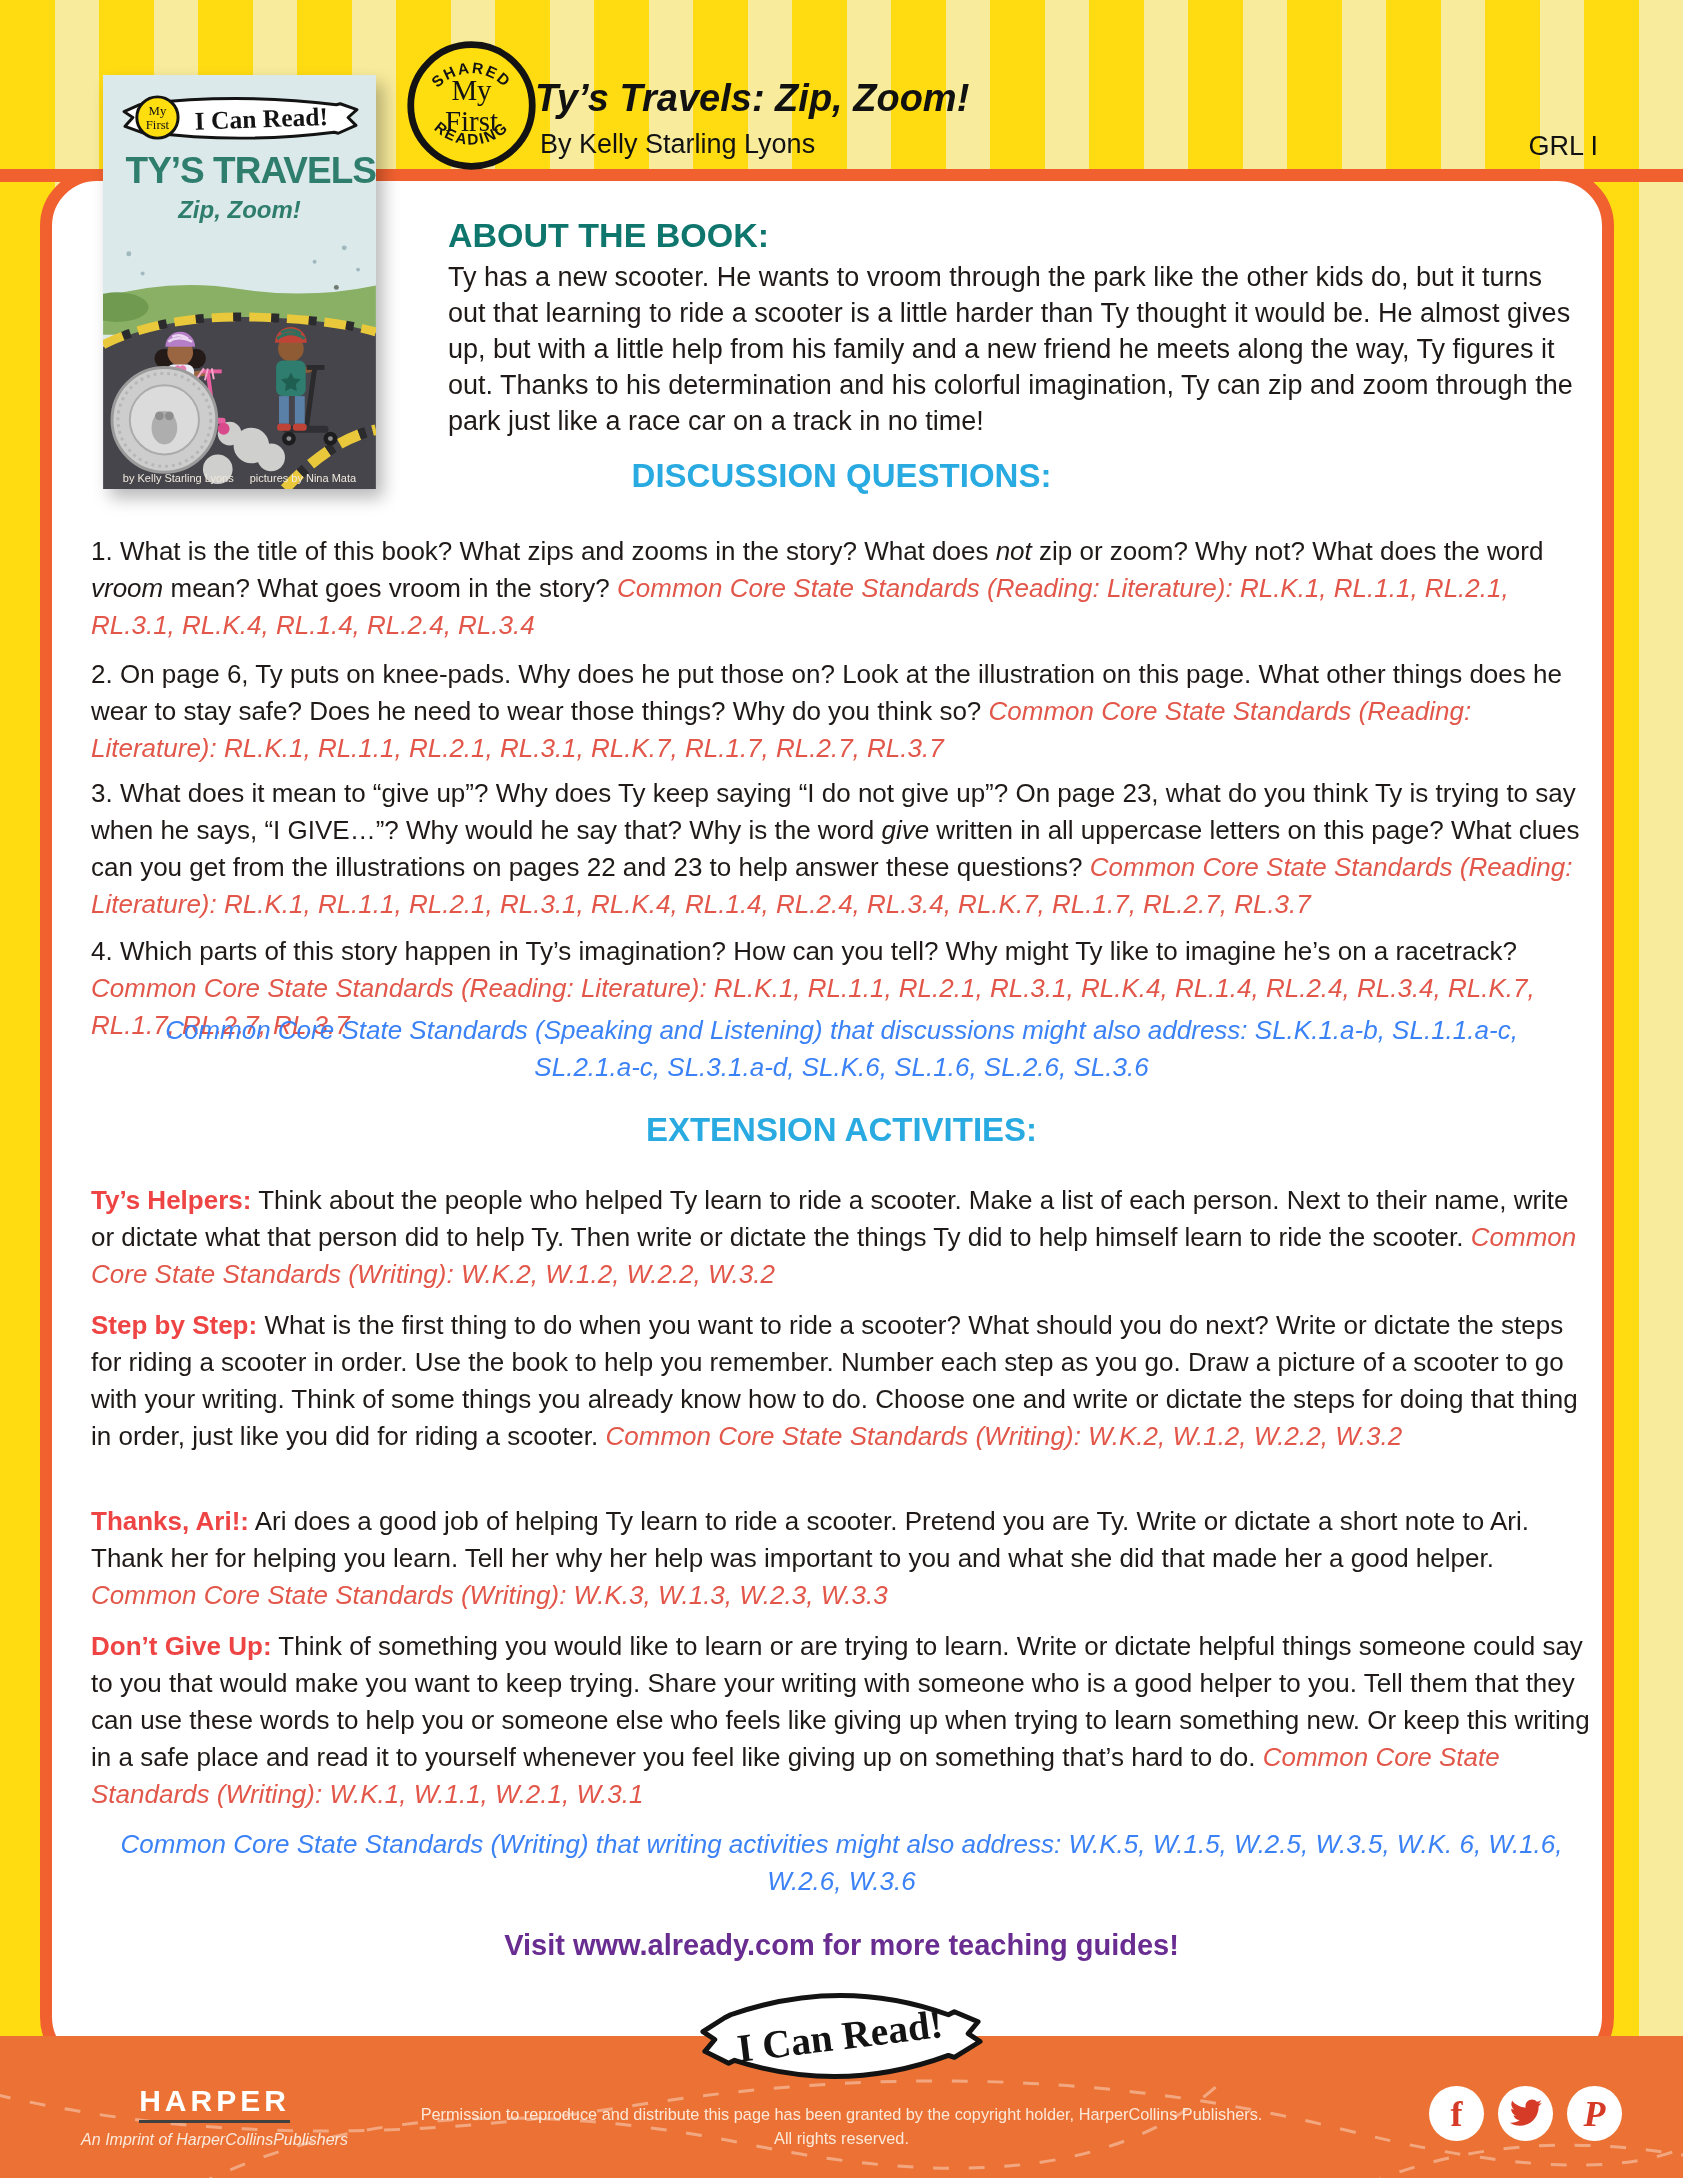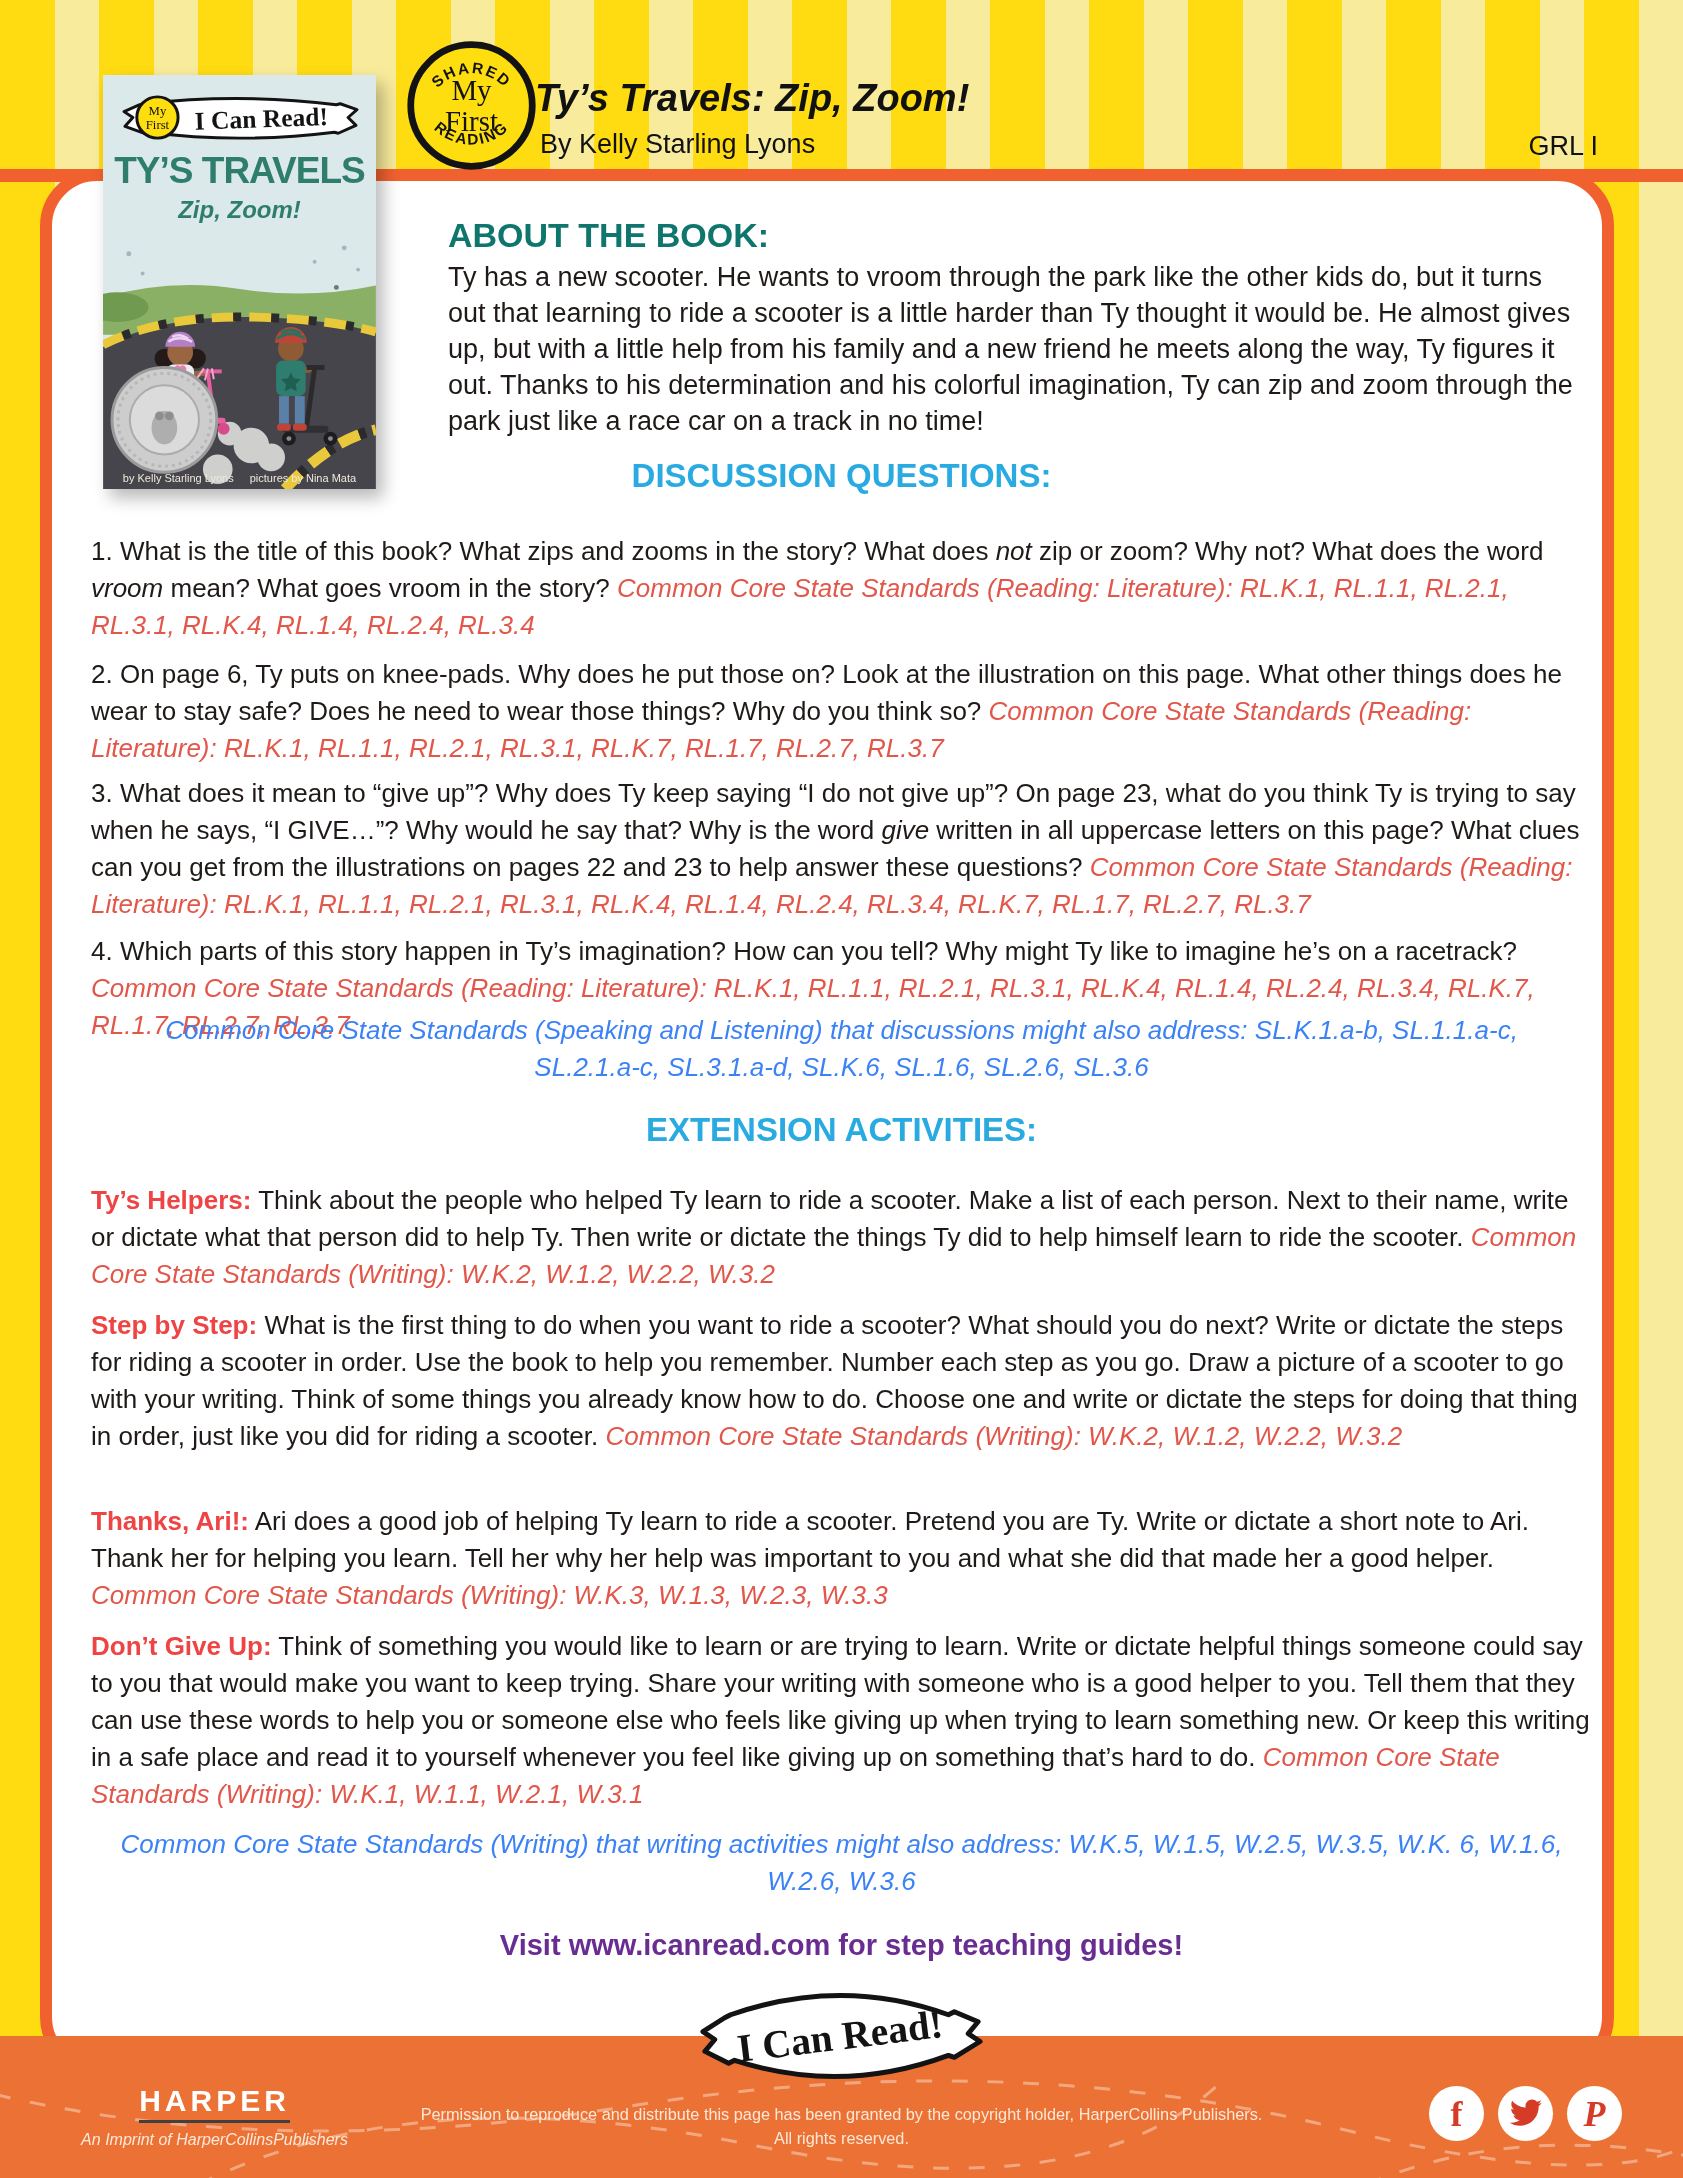--- a/index.html
+++ b/index.html
@@ -20,21 +20,21 @@
   .hdr-title{left:535px;top:77px;font-size:38px;font-weight:bold;font-style:italic;color:#111;}
   .hdr-author{left:540px;top:129px;font-size:27px;color:#111;}
   .grl{right:85px;top:131px;font-size:27px;color:#111;}
 
   
   .badge{left:404px;top:38px;width:135px;height:135px;}
 
   
   .cover{left:103px;top:75px;width:273px;height:414px;background:#DCE9EB;
          box-shadow:7px 9px 16px rgba(0,0,0,.28);overflow:hidden;}
-  .cover-title{top:75px;left:0;width:100%;text-align:center;color:#2F7E6D;
+  .cover-title{top:75px;left:0;width:100%;text-align:right;color:#2F7E6D;
                font-size:37px;font-weight:800;letter-spacing:-1px;}
   .cover-sub{top:121px;left:0;width:100%;text-align:center;color:#2F7E6D;
              font-size:24px;font-weight:bold;font-style:italic;}
   .cover-credits{position:absolute;bottom:5px;left:0;width:100%;display:flex;
                  justify-content:center;gap:16px;color:#EFE8DC;font-size:11px;}
 
   
   .about-h{left:448px;top:216px;font-size:34px;font-weight:bold;color:#0f766e;}
   .about-b{left:448px;top:259px;width:1139px;font-size:27px;line-height:36px;}
   .sec-h{left:91px;top:0;width:1501px;text-align:center;font-size:33px;font-weight:bold;color:#29ABE2;}
@@ -204,21 +204,21 @@
 <p class="abs act" style="top:1156px"><b class="lab">Ty’s Helpers:</b> <span>Think about the people who helped Ty learn to ride a scooter. Make a list of each person. Next to their name, write or dictate what that person did to help Ty. Then write or dictate the things Ty did to help himself learn to ride the scooter. </span><span class="std">Common Core State Standards (Writing): W.K.2, W.1.2, W.2.2, W.3.2</span></p>
 
 <p class="abs act" style="top:1281px"><b class="lab">Step by Step:</b> <span>What is the first thing to do when you want to ride a scooter? What should you do next? Write or dictate the steps for riding a scooter in order. Use the book to help you remember. Number each step as you go. Draw a picture of a scooter to go with your writing. Think of some things you already know how to do. Choose one and write or dictate the steps for doing that thing in order, just like you did for riding a scooter. </span><span class="std">Common Core State Standards (Writing): W.K.2, W.1.2, W.2.2, W.3.2</span></p>
 
 <p class="abs act" style="top:1477px"><b class="lab">Thanks, Ari!:</b> <span>Ari does a good job of helping Ty learn to ride a scooter. Pretend you are Ty. Write or dictate a short note to Ari. Thank her for helping you learn. Tell her why her help was important to you and what she did that made her a good helper. </span><span class="std">Common Core State Standards (Writing): W.K.3, W.1.3, W.2.3, W.3.3</span></p>
 
 <p class="abs act" style="top:1602px"><b class="lab">Don’t Give Up:</b> <span>Think of something you would like to learn or are trying to learn. Write or dictate helpful things someone could say to you that would make you want to keep trying. Share your writing with someone who is a good helper to you. Tell them that they can use these words to help you or someone else who feels like giving up when trying to learn something new. Or keep this writing in a safe place and read it to yourself whenever you feel like giving up on something that’s hard to do. </span><span class="std">Common Core State Standards (Writing): W.K.1, W.1.1, W.2.1, W.3.1</span></p>
 
 <p class="abs also" style="top:1800px">Common Core State Standards (Writing) that writing activities might also address: W.K.5, W.1.5, W.2.5, W.3.5, W.K. 6, W.1.6, W.2.6, W.3.6</p>
 
-<div class="abs visit">Visit www.icanread.com for step teaching guides!</div>
+<div class="abs visit">Visit www.already.com for more teaching guides!</div>
 
 <svg class="abs banner" viewBox="0 0 296 110">
   <path d="M30,30 L8,44 L20,52 L10,64 L34,76 L40,73 Q148,108 256,68 L262,70 L288,54 L276,46 L286,34 L262,24 L256,27 Q148,-12 36,27 Z" fill="#ffffff" stroke="#131313" stroke-width="5" stroke-linejoin="round"></path>
   <text x="148" y="62" text-anchor="middle" font-size="40" font-weight="bold" font-family="Liberation Serif, serif" fill="#131313" transform="rotate(-7 148 62)">I Can Read!</text>
 </svg>
 
 <div class="footer">
   <svg width="1683" height="142" style="position:absolute;inset:0" viewBox="0 0 1700 143">
     <g fill="none" stroke="#ffffff" stroke-width="3" stroke-dasharray="16 20" opacity="0.38">
       <path d="M-40,50 Q260,130 640,70 T1360,95 T1760,60"></path>

